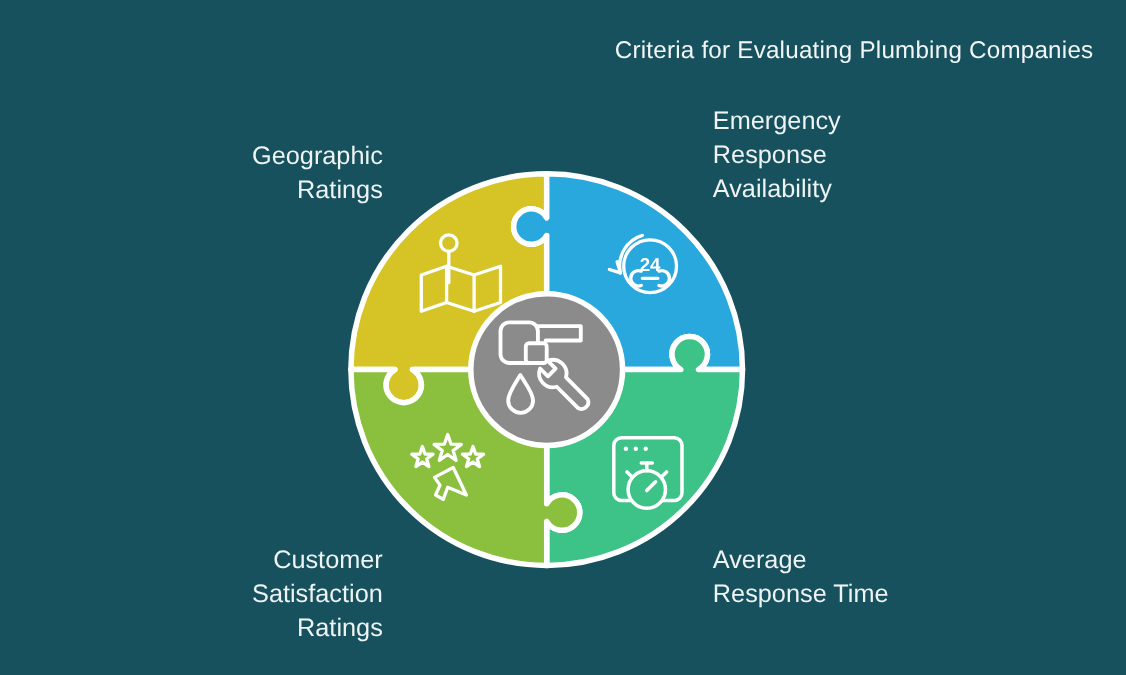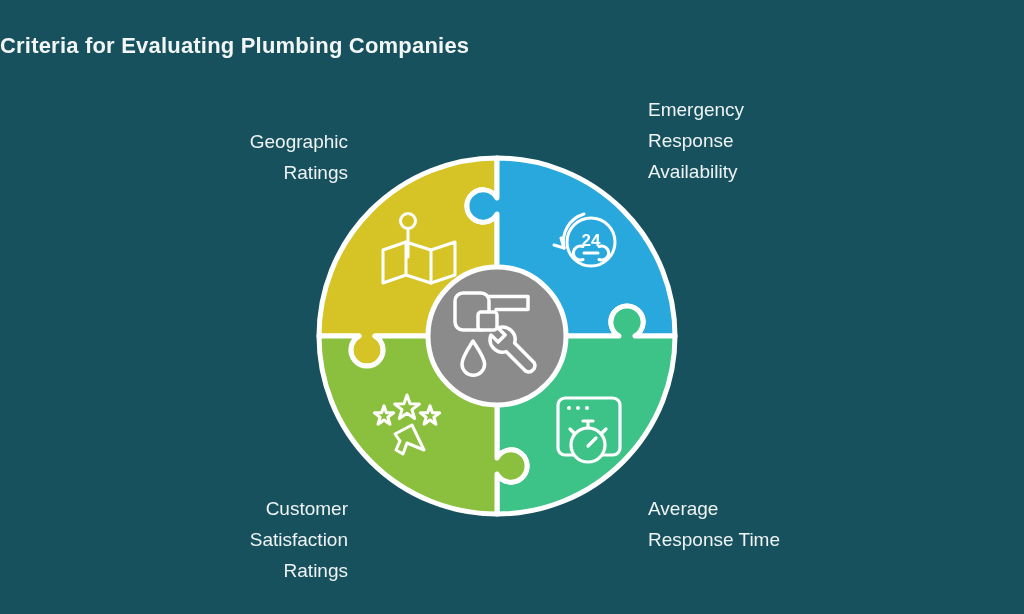--- a/index.html
+++ b/index.html
@@ -3,25 +3,25 @@
 <meta charset="utf-8">
 <style>
   html,body{margin:0;padding:0;background:#16515d;}
   #stage{
     position:relative;width:1024px;height:614px;overflow:hidden;
     font-family:"Liberation Sans", sans-serif;
   }
   #stage svg{position:absolute;left:0;top:0;}
   .title{
     position:absolute;top:33px;left:0;right:30px;
-    text-align:left;color:#f2f6f7;font-size:22px;font-weight:700;
+    text-align:right;color:#f2f6f7;font-size:22px;font-weight:400;
     letter-spacing:.2px;
   }
   .seg-label{
-    position:absolute;color:#eef3f4;font-size:19px;font-weight:400;
+    position:absolute;color:#eef3f4;font-size:23px;font-weight:400;
     line-height:31px;white-space:pre-line;
   }
   .lbl-geo{top:126px;right:676px;text-align:right;}
   .lbl-emg{top:94px;left:648px;text-align:left;}
   .lbl-cus{top:493px;right:676px;text-align:right;}
   .lbl-avg{top:493px;left:648px;text-align:left;}
   .icon-stroke{fill:none;stroke:#ffffff;stroke-linecap:round;stroke-linejoin:round;}
   .badge-num{fill:#ffffff;font-family:"Liberation Sans",sans-serif;font-size:17px;font-weight:700;text-anchor:middle;}
 </style>
 </head>

